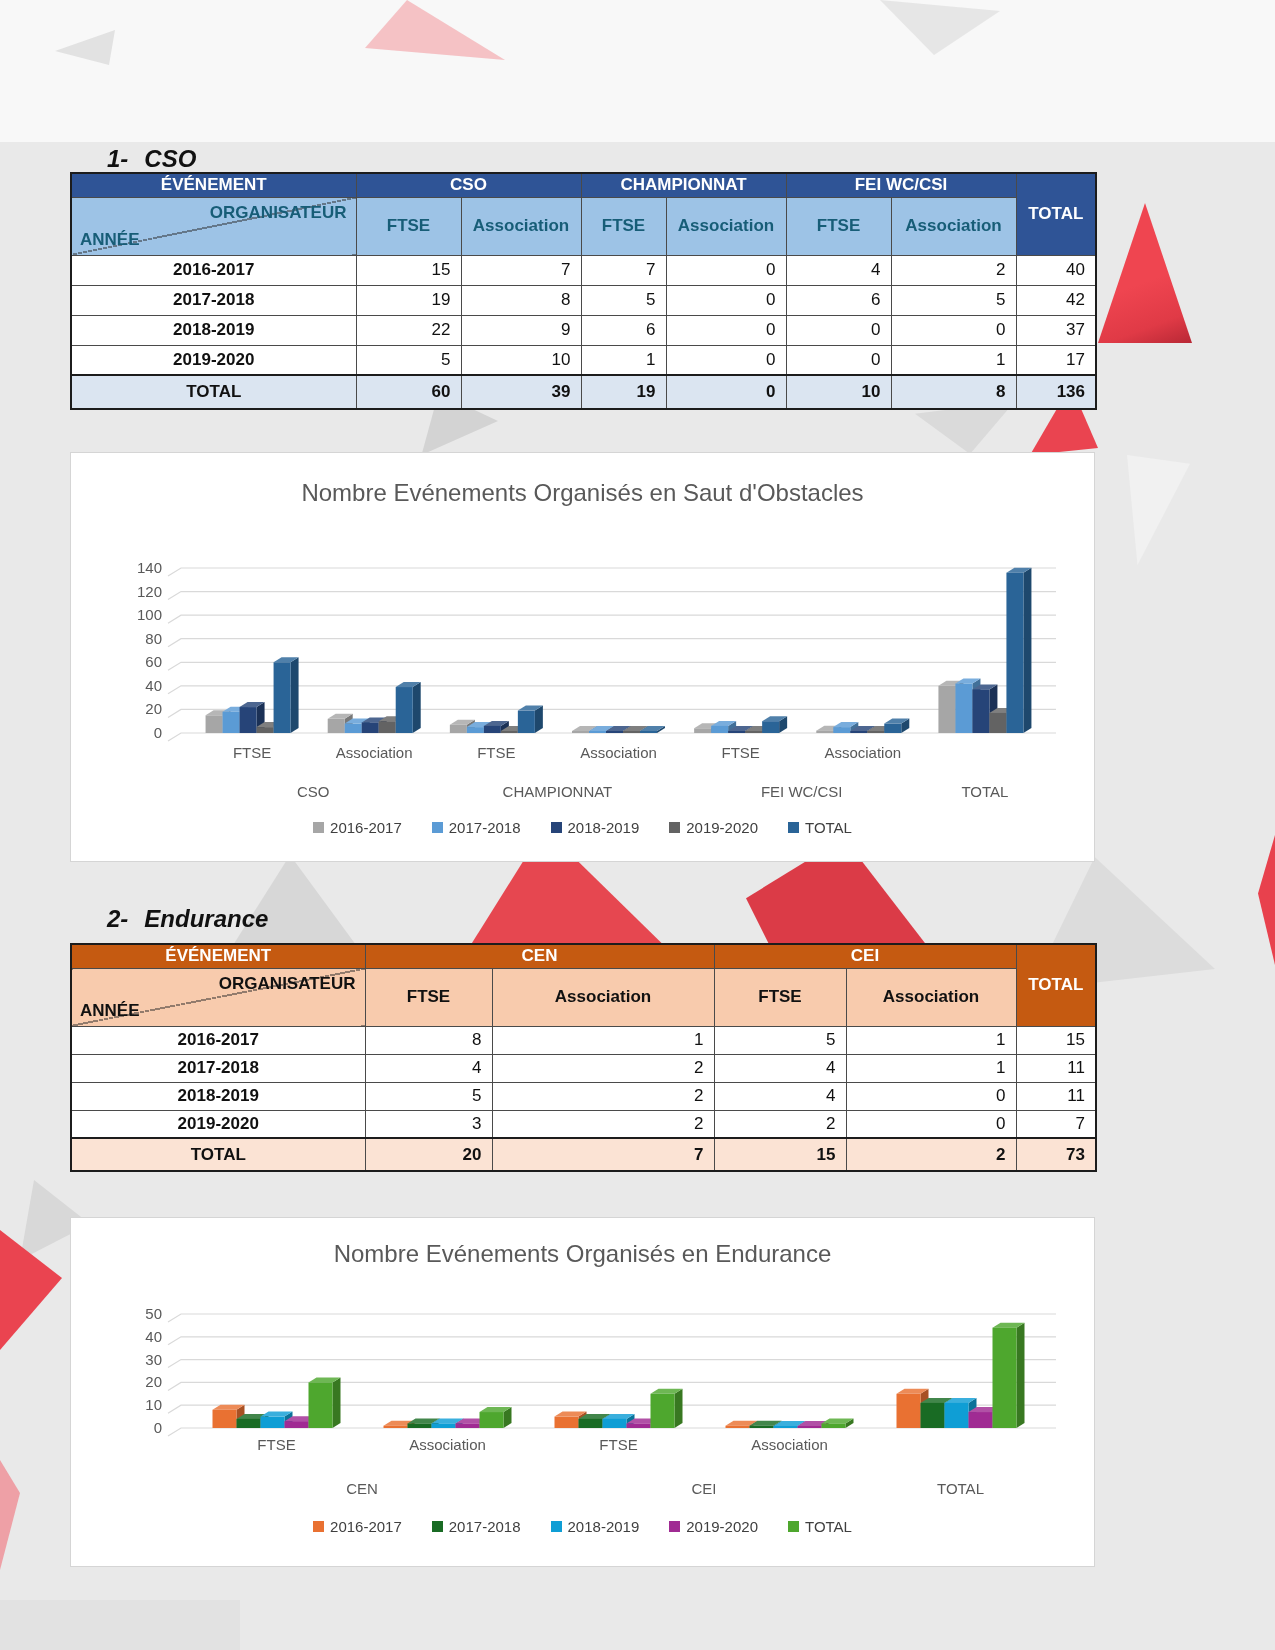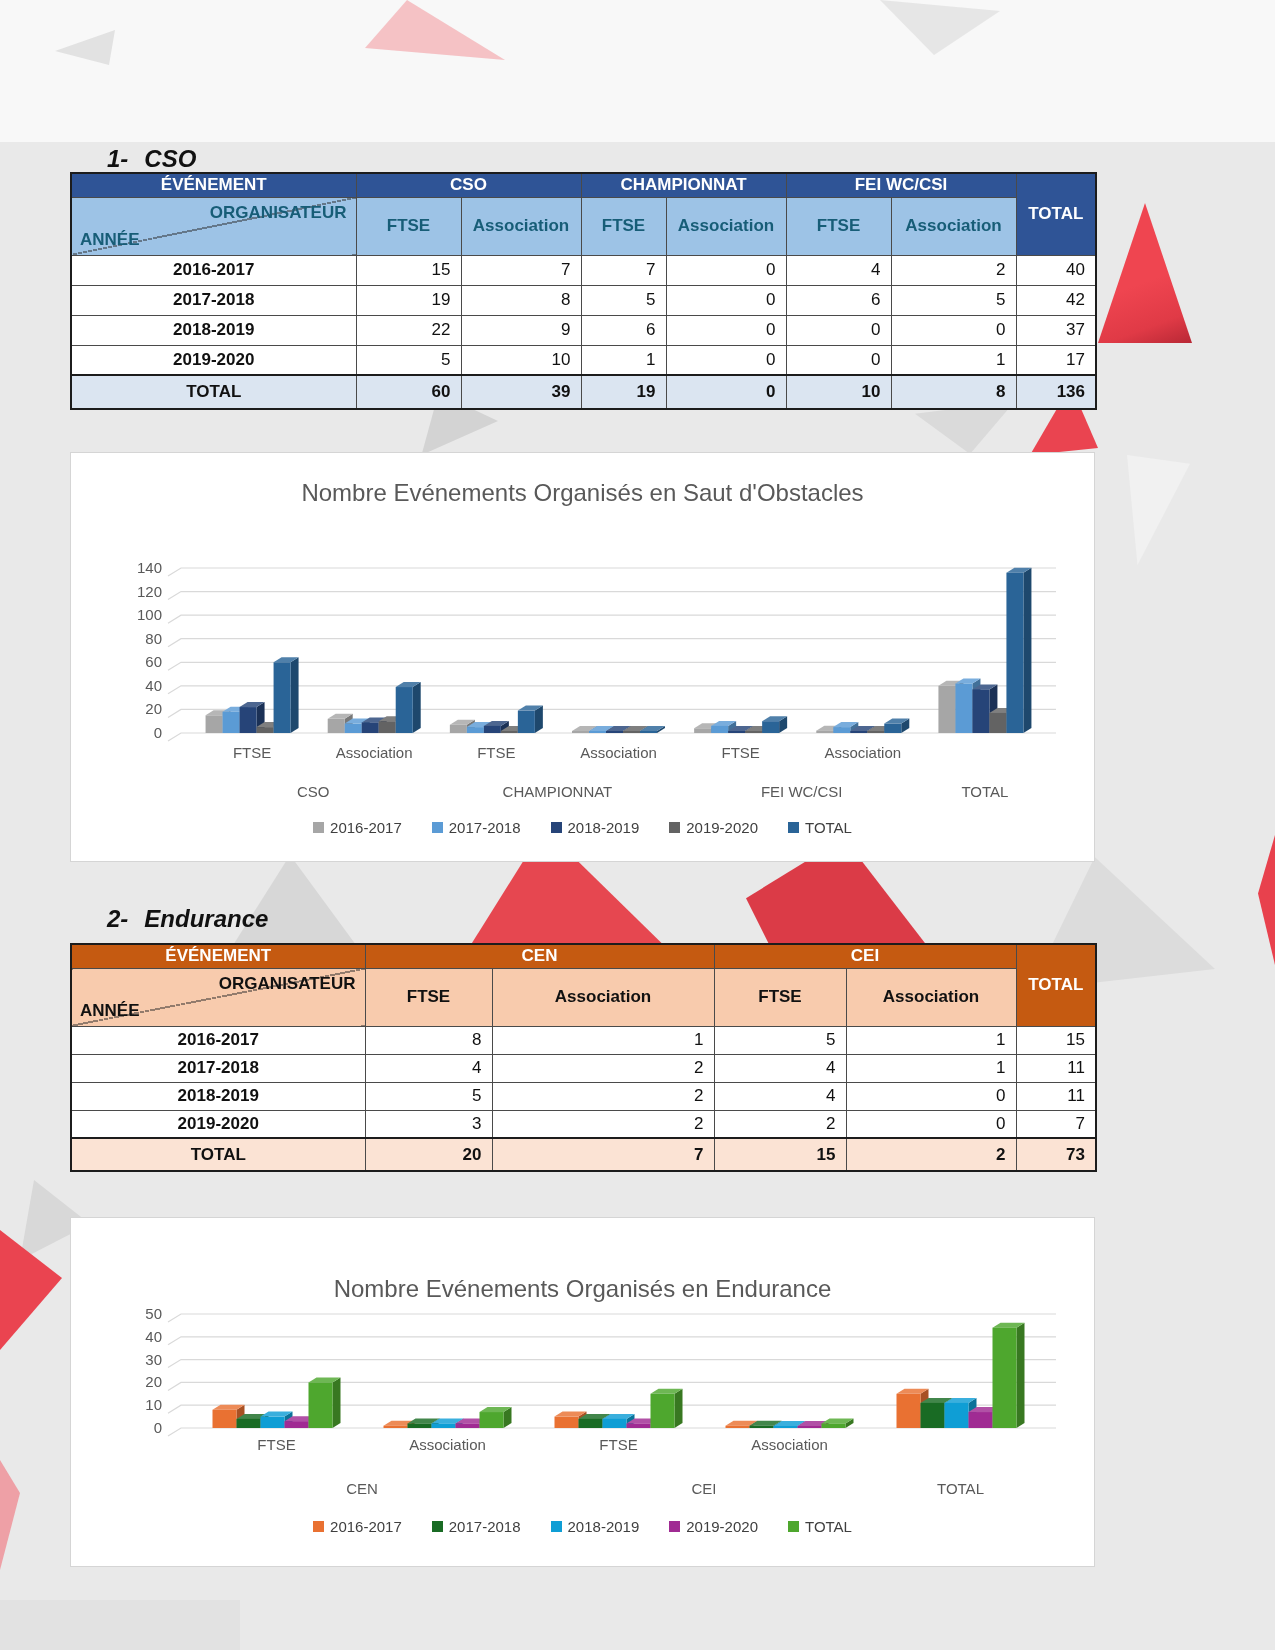--- a/index.html
+++ b/index.html
@@ -48,21 +48,21 @@
   .stats-table tr.total-row th, .stats-table tr.total-row td { background: var(--totbg) !important; border-top: 2px solid #1c1c1c; }
 
   
   .chart-panel { position: absolute; left: 70px; width: 1025px; background: #fff;
                  border: 1px solid #d5d5d5; }
   #panel-cso { top: 452px; height: 410px; }
   #panel-end { top: 1217px; height: 350px; }
   .chart-title { position: absolute; left: 0; width: 100%; text-align: center;
                  color: #595959; font-size: 24px; }
   #panel-cso .chart-title { top: 26px; }
-  #panel-end .chart-title { top: 22px; margin-top: 35px; }
+  #panel-end .chart-title { top: 22px; }
   .chart-svg { position: absolute; left: 0; top: 0; }
   .legend { position: absolute; left: 0; width: 100%; display: flex;
             justify-content: center; gap: 30px; align-items: center;
             font-size: 15px; color: #3f3f3f; }
   #legend-cso { top: 366px; }
   #legend-end { top: 300px; }
   .lg-item { display: inline-flex; align-items: center; gap: 6px; }
   .lg-swatch { width: 11px; height: 11px; display: inline-block; }
 </style>
 </head>

